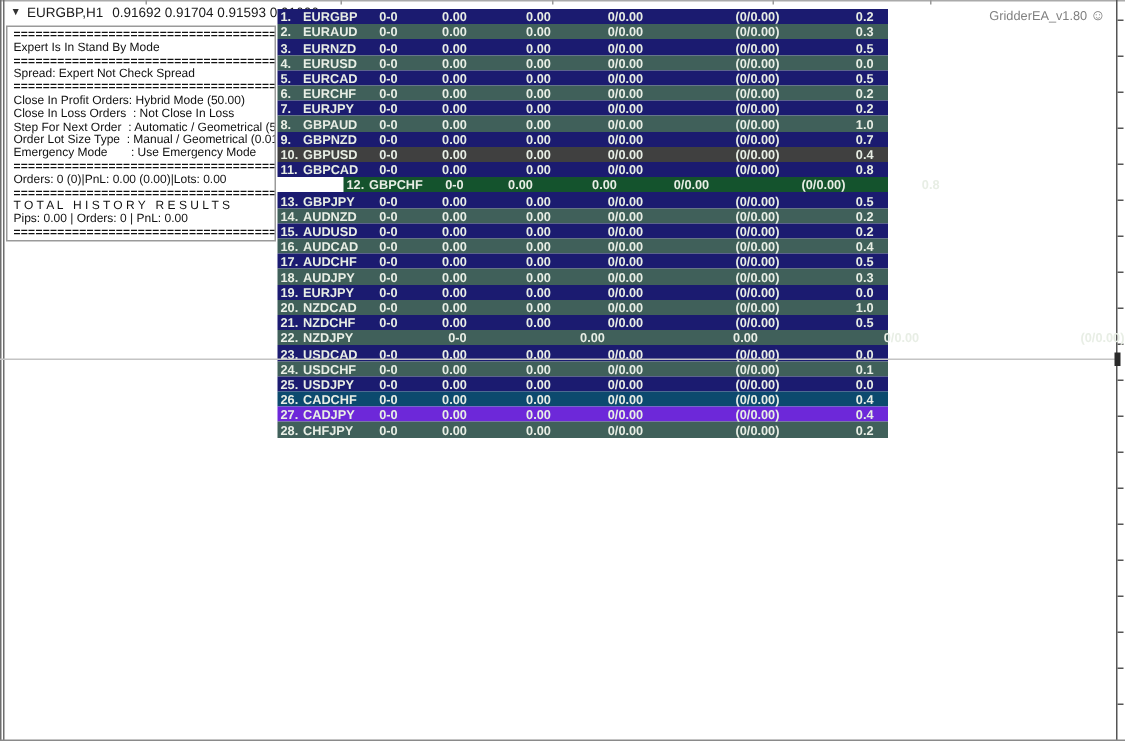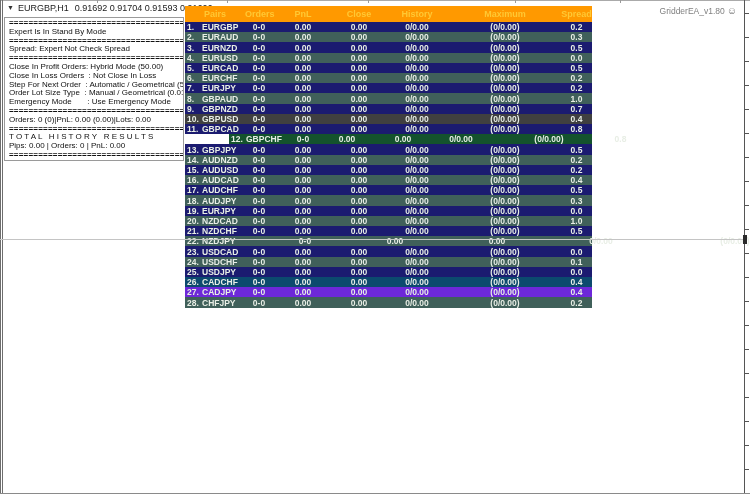--- a/index.html
+++ b/index.html
@@ -93,29 +93,20 @@
   <span class="title-arrow">▼</span><span class="title-sym">EURGBP,H1</span><span>0.91692 0.91704 0.91593 0.91606</span>
 </div>
 
 <div class="ea-label">
   <span>GridderEA_v1.80</span><span class="ea-smiley">☺</span>
 </div>
 
 <div class="comment-panel" id="comment-panel"><div class="panel-sep">========================================</div><div>Expert Is In Stand By Mode</div><div class="panel-sep">========================================</div><div>Spread: Expert Not Check Spread</div><div class="panel-sep">========================================</div><div>Close In Profit Orders: Hybrid Mode (50.00)</div><div>Close In Loss Orders  : Not Close In Loss</div><div>Step For Next Order  : Automatic / Geometrical (50.0)</div><div>Order Lot Size Type  : Manual / Geometrical (0.01)</div><div>Emergency Mode       : Use Emergency Mode</div><div class="panel-sep">========================================</div><div>Orders: 0 (0)|PnL: 0.00 (0.00)|Lots: 0.00</div><div class="panel-sep">========================================</div><div>T O T A L   H I S T O R Y   R E S U L T S</div><div>Pips: 0.00 | Orders: 0 | PnL: 0.00</div><div class="panel-sep">========================================</div></div>
 
 <div class="ea-table">
-  <div class="tbl-header" id="tbl-header" style="background: rgb(255, 153, 0); color: rgb(255, 200, 51);">
-      <div>Pairs</div>
-      <div>Orders</div>
-      <div>PnL</div>
-      <div>Close</div>
-      <div>History</div>
-      <div>Maximum</div>
-      <div>Spread</div>
-    </div>
   <div id="tbl-body">
       <div class="tbl-row" style="background: rgb(27, 27, 112); color: rgb(232, 238, 229);">
         <div class="cell-pairgroup">
           <span class="row-num">1.</span>
           <span>EURGBP</span>
         </div>
         <div>0-0</div>
         <div>0.00</div>
         <div>0.00</div>
         <div>0/0.00</div>

